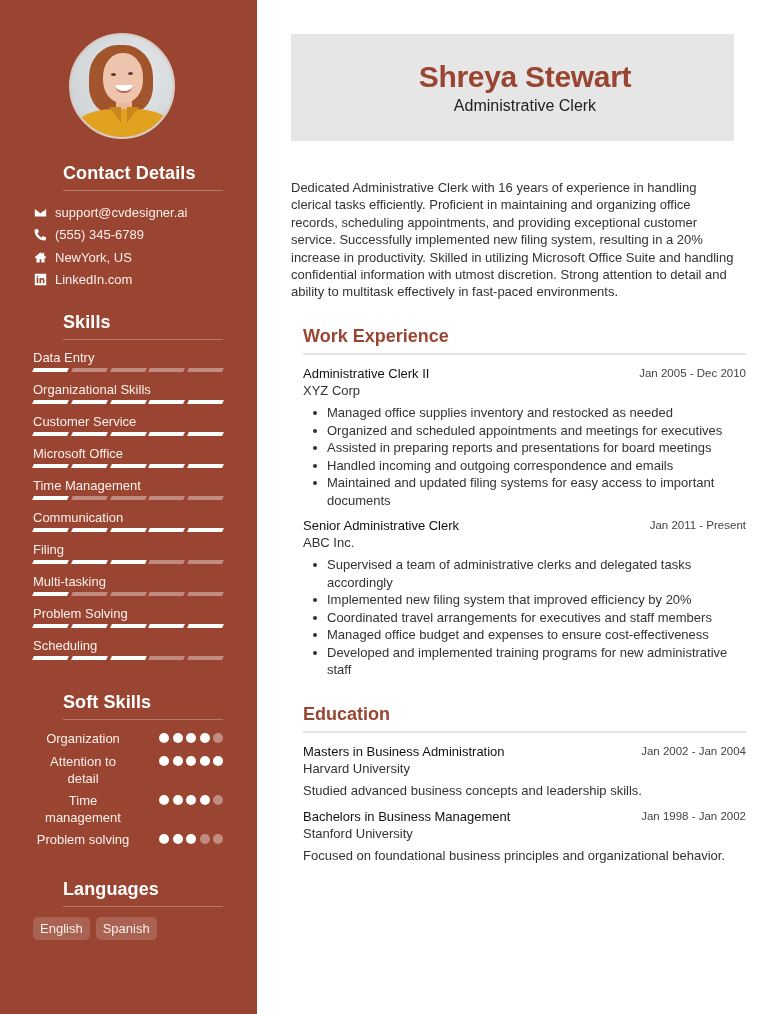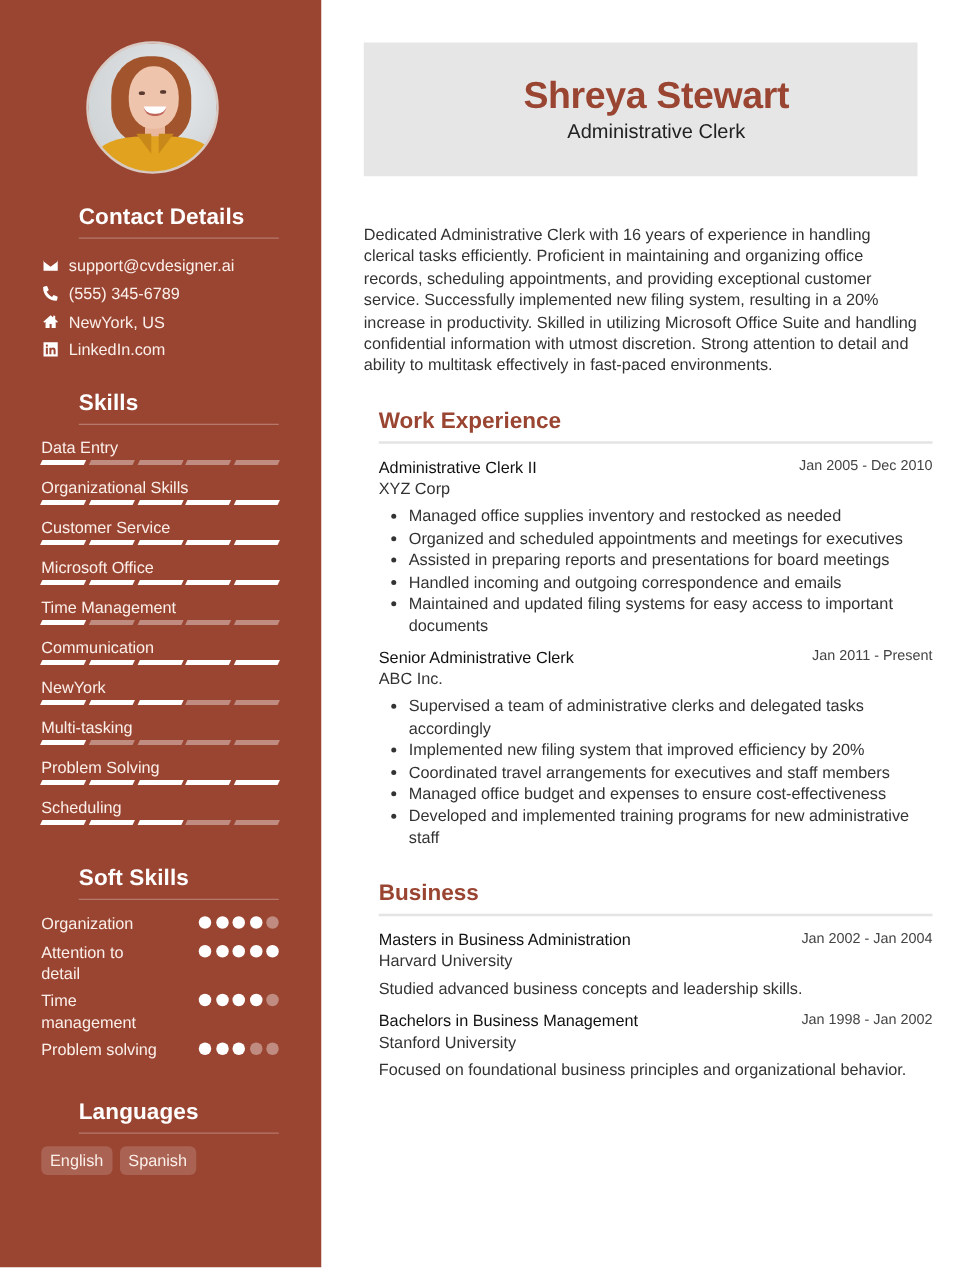--- a/index.html
+++ b/index.html
@@ -48,21 +48,21 @@
     .contact-row .ico { width: 14px; height: 14px; margin-right: 8px; display: flex; align-items: center; justify-content: center; }
     .contact-row .ico svg { width: 13px; height: 13px; fill: #ffffff; }
 
     .skill-item { height: 32px; }
     .skill-name { font-size: 13px; color: #fbefea; line-height: 16px; height: 18px; }
     .skill-bars { display: flex; gap: 4px; margin-top: 0px; }
     .skill-bar { width: 35px; height: 4px; background: rgba(255,255,255,0.38); transform: skewX(-25deg); }
     .skill-bar.on { background: #ffffff; }
 
     .soft-row { display: flex; justify-content: space-between; align-items: flex-start; font-size: 13px; color: #fbefea; line-height: 17px; }
-    .soft-name { width: 100px; }
+    .soft-name { width: 100px; text-align: center; }
     .dots { display: flex; gap: 3.5px; padding-top: 3px; }
     .dot { width: 10px; height: 10px; border-radius: 50%; background: rgba(255,255,255,0.38); }
     .dot.on { background: #ffffff; }
 
     .lang-wrap { display: flex; gap: 6px; }
     .lang-chip {
       font-size: 13px; color: #fbefea; background: rgba(255,255,255,0.16);
       border-radius: 5px; padding: 4px 7px; line-height: 15px;
     }
 
@@ -205,21 +205,21 @@
           <div class="skill-name">Communication</div>
           <div class="skill-bars">
             <span class="skill-bar on"></span>
             <span class="skill-bar on"></span>
             <span class="skill-bar on"></span>
             <span class="skill-bar on"></span>
             <span class="skill-bar on"></span>
           </div>
         </div>
         <div class="skill-item">
-          <div class="skill-name">NewYork</div>
+          <div class="skill-name">Filing</div>
           <div class="skill-bars">
             <span class="skill-bar on"></span>
             <span class="skill-bar on"></span>
             <span class="skill-bar on"></span>
             <span class="skill-bar"></span>
             <span class="skill-bar"></span>
           </div>
         </div>
         <div class="skill-item">
           <div class="skill-name">Multi-tasking</div>
@@ -345,21 +345,21 @@
         <li>Supervised a team of administrative clerks and delegated tasks accordingly</li>
         <li>Implemented new filing system that improved efficiency by 20%</li>
         <li>Coordinated travel arrangements for executives and staff members</li>
         <li>Managed office budget and expenses to ensure cost-effectiveness</li>
         <li>Developed and implemented training programs for new administrative staff</li>
       </ul>
     </div>
   </section>
 
   <section class="block" style="top:703px;">
-    <h2 class="section-title">Business</h2>
+    <h2 class="section-title">Education</h2>
 
     <div class="entry">
       <div class="entry-head">
         <span class="entry-title">Masters in Business Administration</span>
         <span class="entry-date">Jan 2002 - Jan 2004</span>
       </div>
       <div class="entry-org" style="margin-bottom:0">Harvard University</div>
       <div class="edu-desc">Studied advanced business concepts and leadership skills.</div>
     </div>
 

